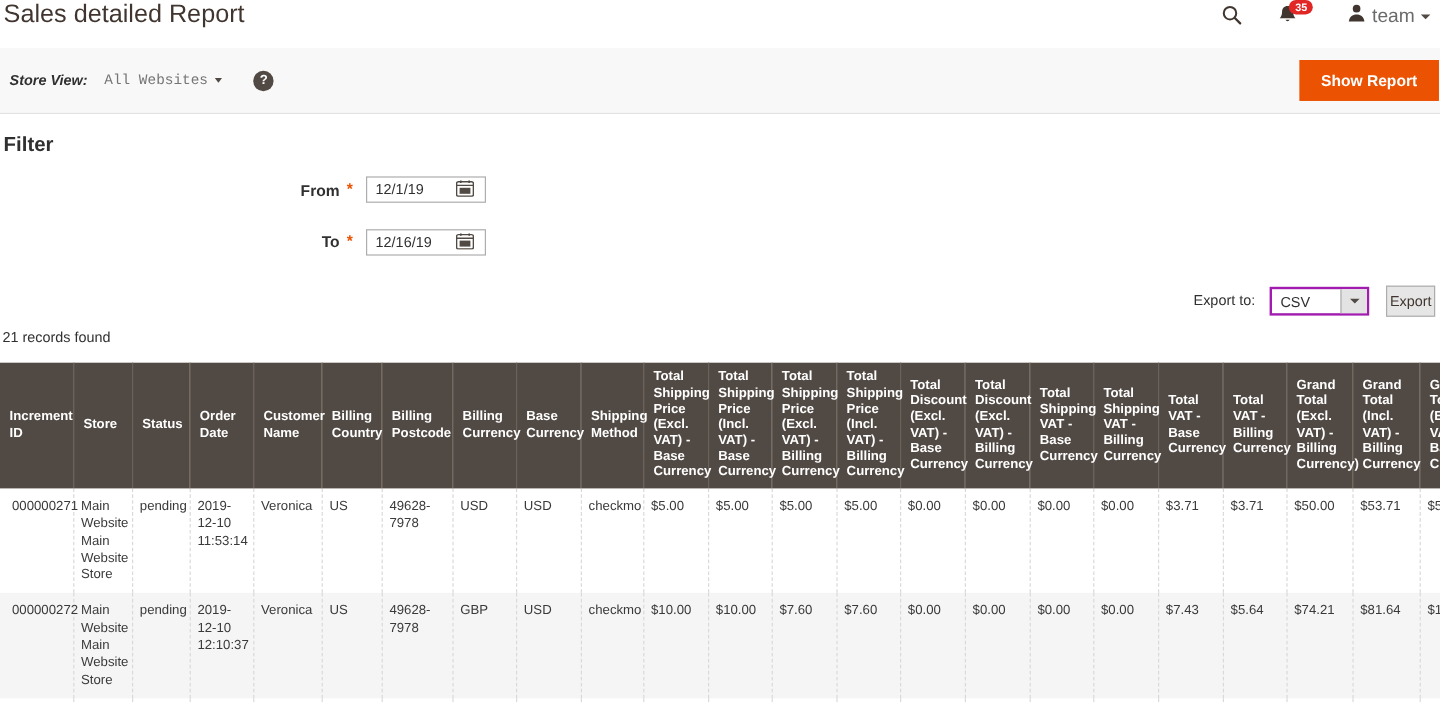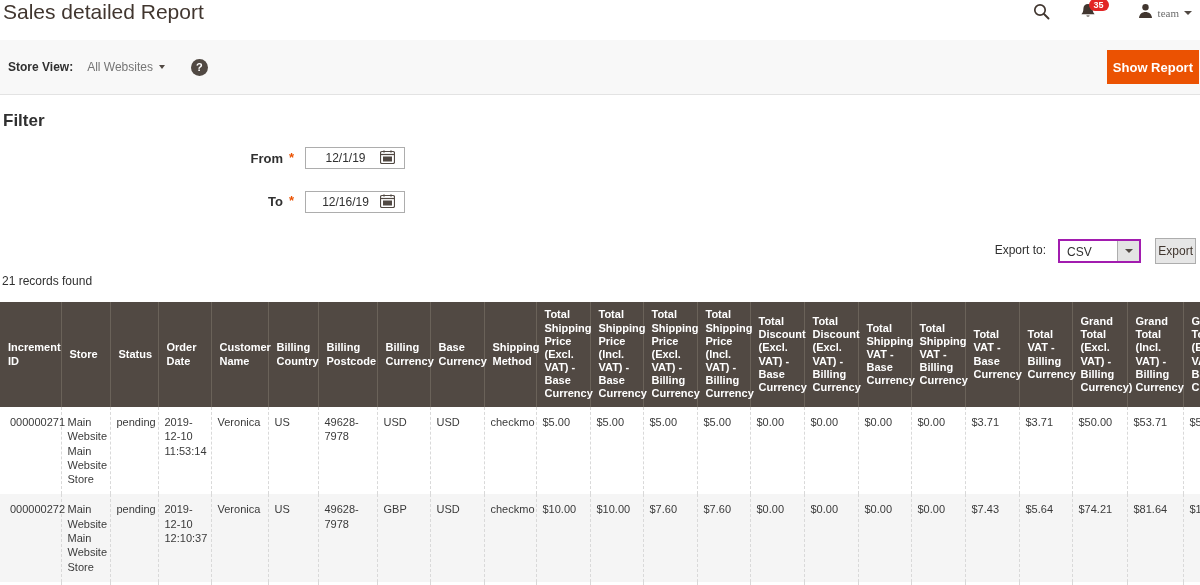--- a/index.html
+++ b/index.html
@@ -13,55 +13,55 @@
   
   .top-bar { position:relative; height:40px; background:#fff; }
   .page-title { position:absolute; left:3px; top:0; font-size:21px; font-weight:400; color:#41362f; }
   .header-actions { position:absolute; right:8px; top:3px; display:flex; align-items:center; gap:30px; }
   .icon-btn { background:none; border:none; cursor:pointer; position:relative; padding:0; display:flex; align-items:center; }
   .badge {
     position:absolute; top:-4px; right:-13px; background:#e22626; color:#fff;
     font-size:9px; font-weight:bold; line-height:12px; padding:0 5px; border-radius:8px;
   }
   .user-menu { display:flex; align-items:center; gap:5px; cursor:pointer; }
-  .username { font-size:11px; color:#6b6b6b;font-family:Liberation Serif, serif; }
+  .username { font-size:16px; color:#6b6b6b; }
   .caret-down { width:0; height:0; border-left:4px solid transparent; border-right:4px solid transparent; border-top:4px solid #514943; display:inline-block; }
 
   
   .store-bar {
     position:relative; height:55px; background:#f8f8f8; border-bottom:1px solid #e3e3e3;
     display:flex; align-items:center; padding-left:8px;
   }
-  .store-view-label { font-size:12px; font-weight:bold; color:#303030; }
+  .store-view-label { font-size:12px; font-weight:bold; color:#303030;font-style:italic; }
   .store-switcher { display:flex; align-items:center; gap:6px; margin-left:14px; cursor:pointer; }
-  .store-view-value { font-size:12px; color:#757575; }
+  .store-view-value { font-size:12px; color:#757575;font-family:Liberation Mono, monospace; }
   .store-switcher .caret-down { border-top-color:#514943; border-left-width:3.5px; border-right-width:3.5px; }
   .help-icon {
     margin-left:26px; width:17px; height:17px; border-radius:50%; background:#514943;
     color:#fff; font-size:11px; font-weight:bold; display:flex; align-items:center; justify-content:center; cursor:pointer;
   }
   .show-report-btn {
-    position:absolute; right:1px; top:10px; height:34px; padding:0 5px;
+    position:absolute; right:1px; top:10px; height:34px; padding:0 17px;
     background:#eb5202; border:1px solid #eb5202; color:#fff;
     font-size:13px; font-weight:bold; cursor:pointer;
     font-family:"Liberation Sans","DejaVu Sans",sans-serif;
   }
 
   
   .filter-section { position:relative; height:142px; background:#fff; }
   .filter-heading { position:absolute; left:3px; top:16px; font-size:17px; font-weight:bold; color:#303030; }
   .form-label { position:absolute; width:103px; text-align:right; font-size:13px; font-weight:bold; color:#303030; }
   .req { position:absolute; font-size:13px; font-weight:bold; color:#eb5202; }
   .date-field {
     position:absolute; left:305px; width:100px; height:22px; background:#fff;
     border:1px solid #adadad; display:flex; align-items:center;
   }
   .date-field input {
     border:none; outline:none; width:72px; padding-left:7px; font-size:12px; color:#303030;
-    background:transparent; font-family:"Liberation Sans","DejaVu Sans",sans-serif;text-align:center;
+    background:transparent; font-family:"Liberation Sans","DejaVu Sans",sans-serif;
   }
   .cal-btn { background:none; border:none; padding:0; margin-left:2px; cursor:pointer; display:flex; }
 
   
   .export-row { position:relative; height:27px; }
   .export-label { position:absolute; right:154px; top:6px; font-size:12px; color:#303030; }
   .format-select {
     position:absolute; right:59px; top:2px; width:83px; height:24px;
     border:2px solid #a21caf; background:#fff; display:flex; cursor:pointer;
   }

